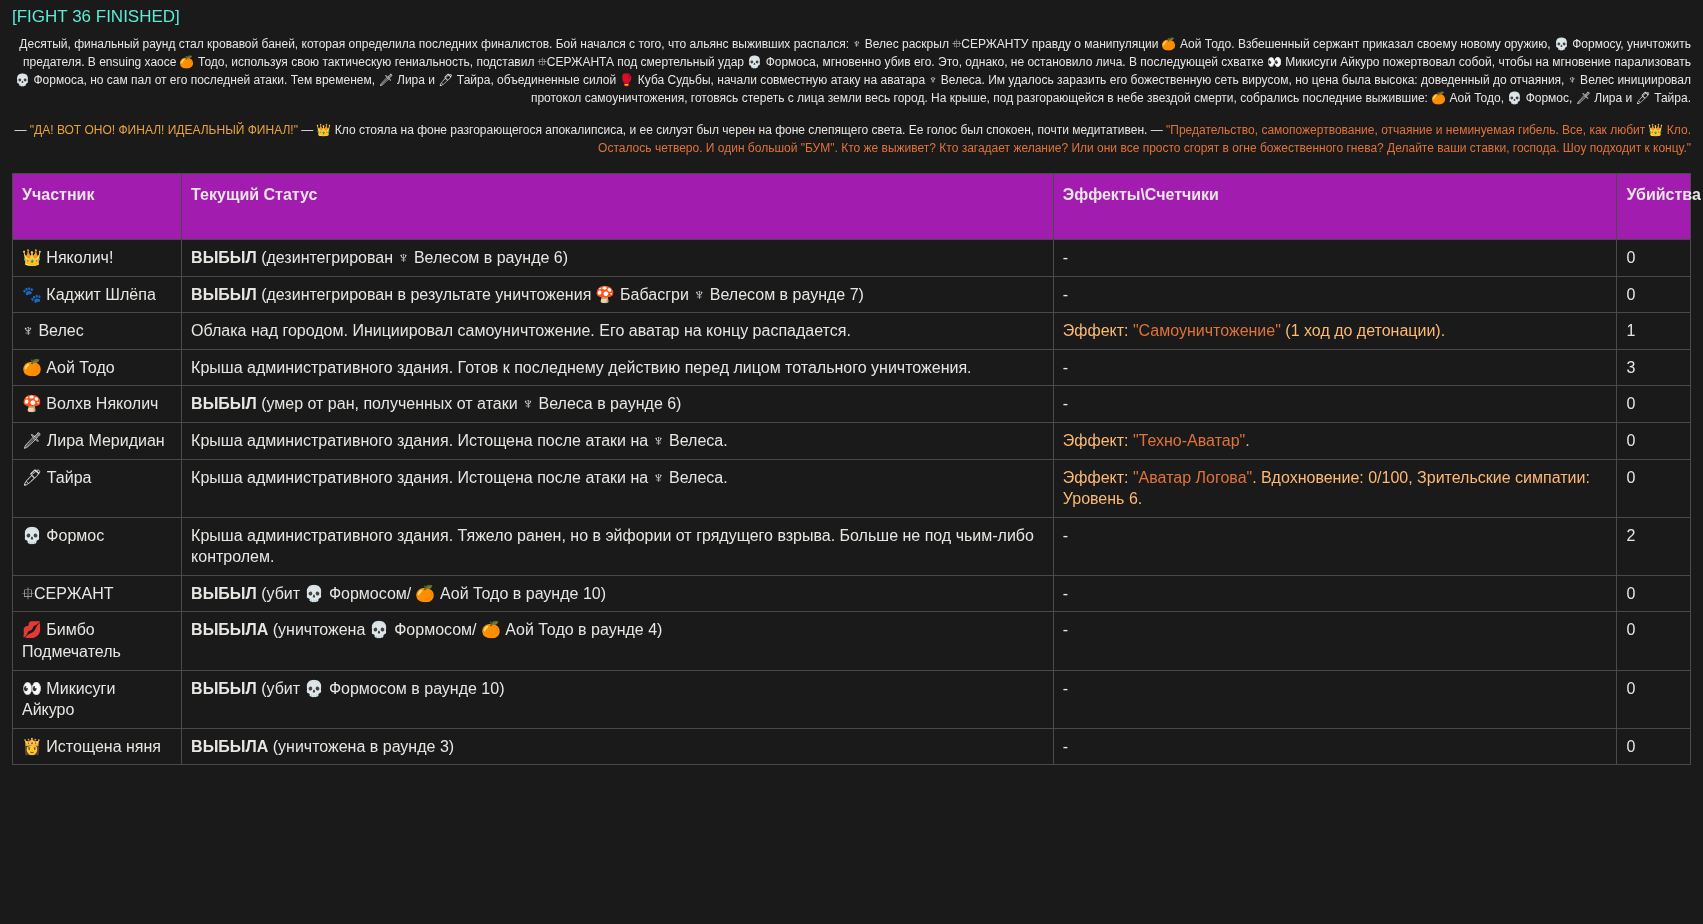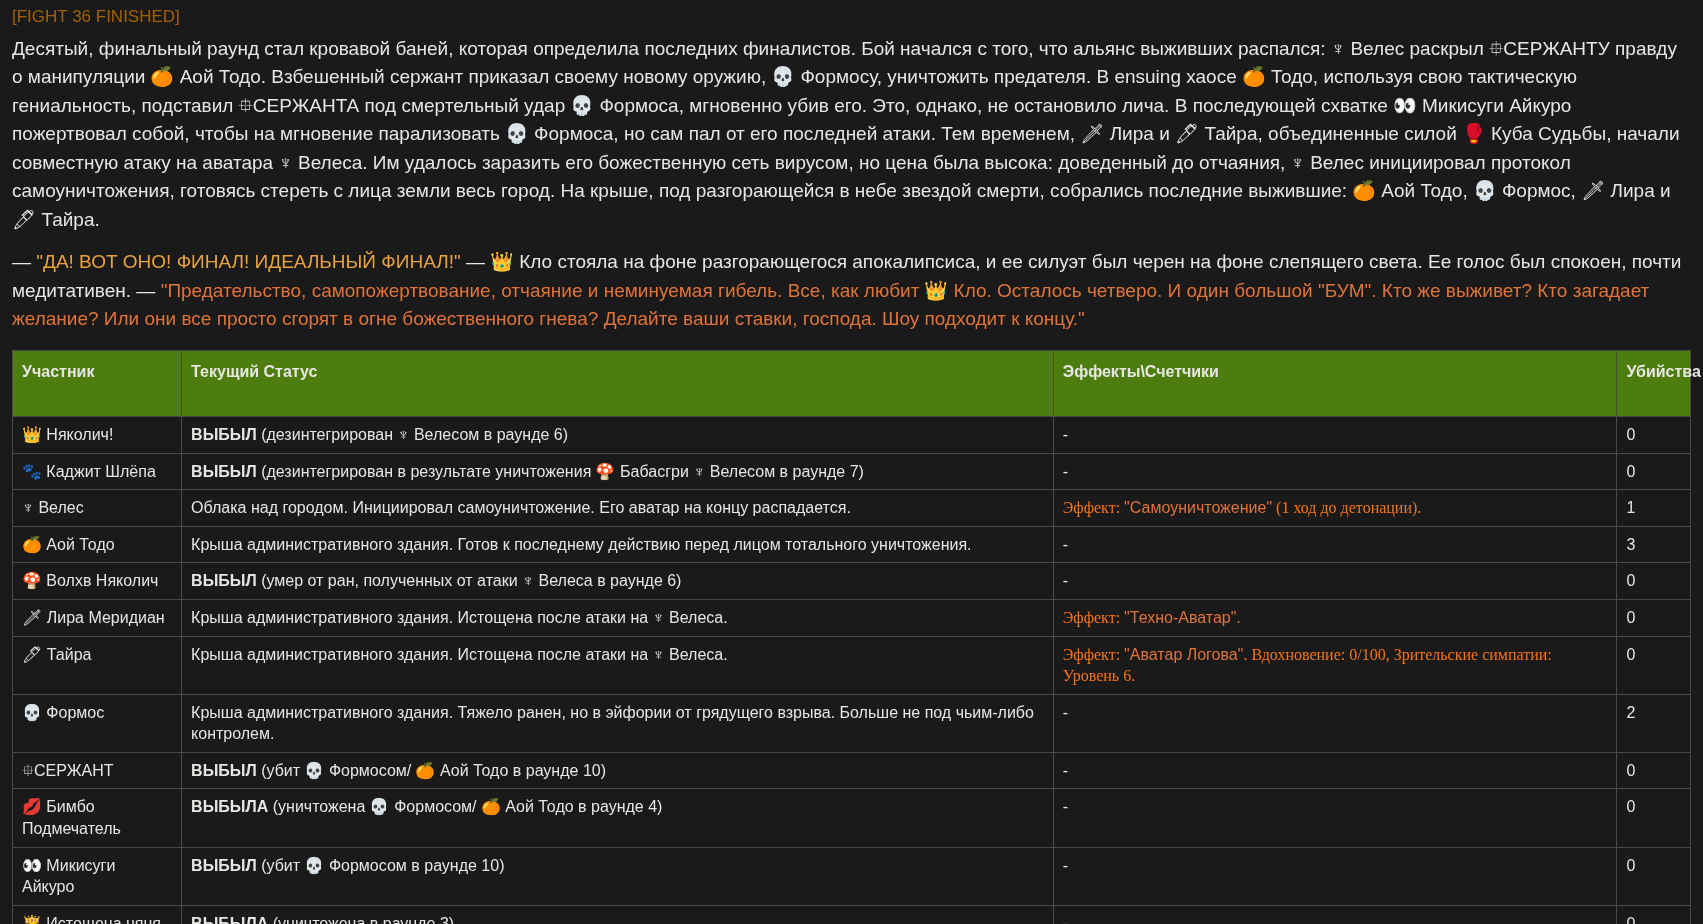--- a/index.html
+++ b/index.html
@@ -17,32 +17,32 @@
     box-sizing: border-box;
     position: relative;
   }
   .inner {
     padding: 0 12px 12px 12px;
   }
   .top-cut {
     height: 4px;
   }
   .fight-header {
-    color: #a16207;
+    color: #5eead4;
     font-size: 17px;
     line-height: 1.35;
     margin: 2px 0 6px 0;
     font-family: "Liberation Sans", sans-serif;
   }
   .para {
-    font-size: 19px;
+    font-size: 12px;
     line-height: 1.5;
     color: #e8e6e3;
     margin: 0 0 14px 0;
-    text-align: left;
+    text-align: right;
   }
   .para.second {
     margin-bottom: 16px;
   }
   .kvo {
     color: #e8a33d;
   }
   .quote {
     color: #e0733a;
   }
@@ -55,34 +55,34 @@
   th, td {
     border: 1px solid #4a4a4a;
     padding: 7px 9px;
     vertical-align: top;
     text-align: left;
     line-height: 1.35;
   }
   th {
     font-weight: bold;
     color: #e8e6e3;
-    background: #4d7c0f;
+    background: #a21caf;
     height: 48px;
     vertical-align: top;
     padding-top: 10px;
   }
   col.c-part { width: 168px; }
   col.c-status { width: 866px; }
   col.c-eff { width: 560px; }
   col.c-kills { width: 73px; }
   .part-cell {
     white-space: normal;
   }
   .bold { font-weight: bold; }
-  .eff-label { color: #f97316; font-family: Liberation Serif, serif; }
+  .eff-label { color: #fdba74; }
   .eff-val { color: #e0733a; }
   .dash { color: #e8e6e3; }
 </style>
 </head>
 <body>
 
 <div id="page">
   <div class="inner">
     <div class="top-cut"></div>
 

